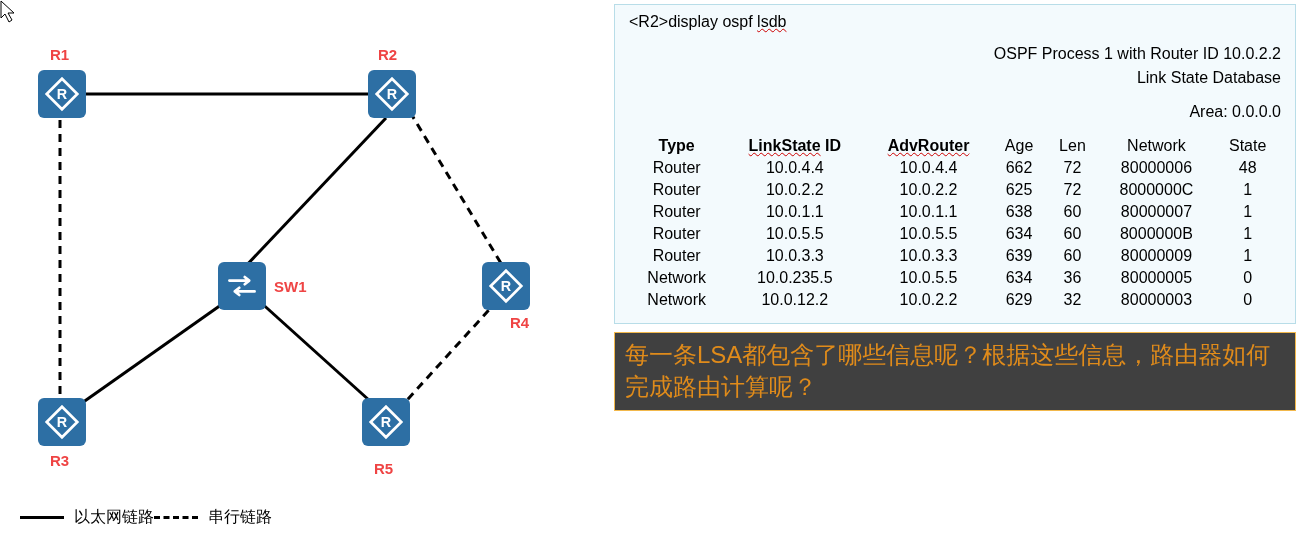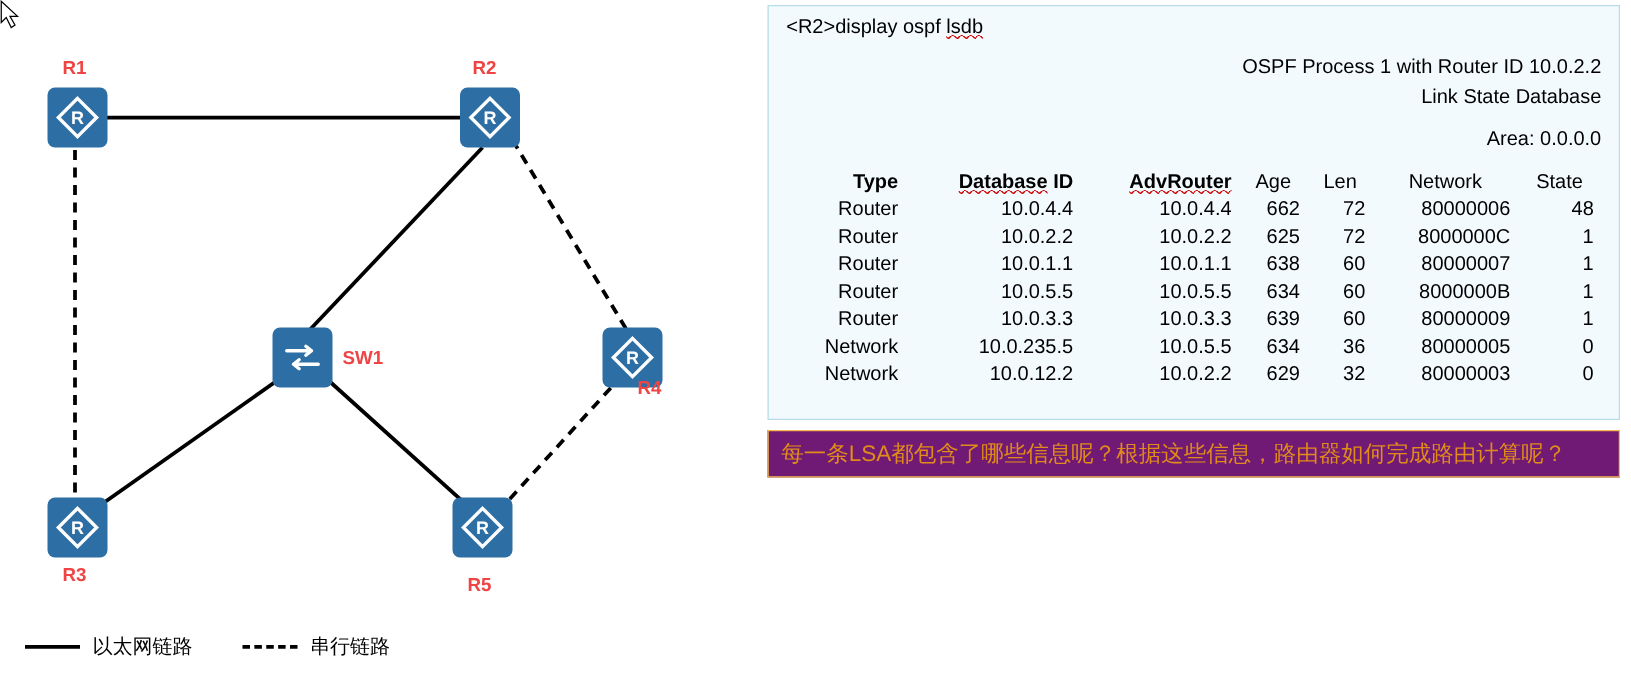--- a/index.html
+++ b/index.html
@@ -37,70 +37,69 @@
     position: absolute;
     font-weight: 700;
     font-size: 15px;
     color: #ef4444;
   }
   .legend {
     position: absolute;
     bottom: 10px; left: 20px;
     display: flex;
     align-items: center;
-    gap: 40px;
     font-size: 16px;
   }
   .legend-item { display: flex; align-items: center; gap: 10px; }
   .legend-solid {
     width: 44px; height: 0;
     border-top: 3px solid #000;
   }
   .legend-dash {
     width: 44px; height: 0;
     border-top: 3px dashed #000;
   }
   .right-panel {
     position: absolute;
     left: 614px; top: 4px;
     width: 682px;
   }
   .lsdb-box {
     background: #f3fafd;
     border: 1px solid #b8dde8;
-    padding: 8px 14px 24px 14px;
+    padding: 8px 14px 12px 14px;
     font-size: 16px;
     color: #000;
   }
   .cmd-line { font-size: 16px; margin-bottom: 14px; }
   .wavy { text-decoration: underline wavy #cc0000 1px; }
   .lsdb-center { text-align: right; margin-bottom: 6px; }
   .lsdb-table {
     width: 100%;
     border-collapse: collapse;
     margin-top: 14px;
     font-size: 16px;
   }
   .lsdb-table th {
     text-align: center;
     font-weight: 400;
     padding: 2px 6px;
   }
-  .lsdb-table th.bold { font-weight: 700; text-align: right; }
+  .lsdb-table th.bold { font-weight: 700; }
   .lsdb-table td {
-    text-align: right;
+    text-align: center;
     padding: 2px 6px;
   }
   .question-box {
     margin-top: 8px;
-    background: #701a75;
+    background: #404040;
     border: 1px solid #f2b84b;
     padding: 6px 10px;
     color: #e08b1a;
-    font-size: 18px;
+    font-size: 24px;
     line-height: 1.35;
   }
   .cursor {
     position: absolute;
     left: 228px; top: 200px;
     pointer-events: none;
   }
 </style>
 </head>
 <body>
@@ -147,21 +146,21 @@
     </svg>
   </div>
   <div class="node-label" style="left:274px;top:278px">SW1</div>
 
   <div class="node" style="left:482px;top:262px">
     <svg viewBox="0 0 40 40">
       <path d="M20 3 L37 20 L20 37 L3 20 Z" fill="none" stroke="#fff" stroke-width="3"></path>
       <text x="20" y="26" text-anchor="middle" fill="#fff" font-size="16" font-weight="bold">R</text>
     </svg>
   </div>
-  <div class="node-label" style="left:510px;top:302px">R4</div>
+  <div class="node-label" style="left:510px;top:314px">R4</div>
 
   <div class="node" style="left:38px;top:398px">
     <svg viewBox="0 0 40 40">
       <path d="M20 3 L37 20 L20 37 L3 20 Z" fill="none" stroke="#fff" stroke-width="3"></path>
       <text x="20" y="26" text-anchor="middle" fill="#fff" font-size="16" font-weight="bold">R</text>
     </svg>
   </div>
   <div class="node-label" style="left:50px;top:452px">R3</div>
 
   <div class="node" style="left:362px;top:398px">
@@ -193,21 +192,21 @@
     <div class="cmd-line">
       <span>&lt;R2&gt;display ospf </span><span class="wavy">lsdb</span>
     </div>
     <div class="lsdb-center">OSPF Process 1 with Router ID 10.0.2.2</div>
     <div class="lsdb-center">Link State Database</div>
     <div class="lsdb-center" style="margin-top:16px;margin-bottom:4px">Area: 0.0.0.0</div>
     <table class="lsdb-table">
       <thead>
         <tr>
           <th class="bold">Type</th>
-          <th class="bold"><span class="wavy">Database</span><span> ID</span></th>
+          <th class="bold"><span class="wavy">LinkState</span><span> ID</span></th>
           <th class="bold"><span class="wavy">AdvRouter</span></th>
           <th>Age</th>
           <th>Len</th>
           <th>Network</th>
           <th>State</th>
         </tr>
       </thead>
       <tbody id="lsdb-body">
           <tr>
             <td>Router</td>

